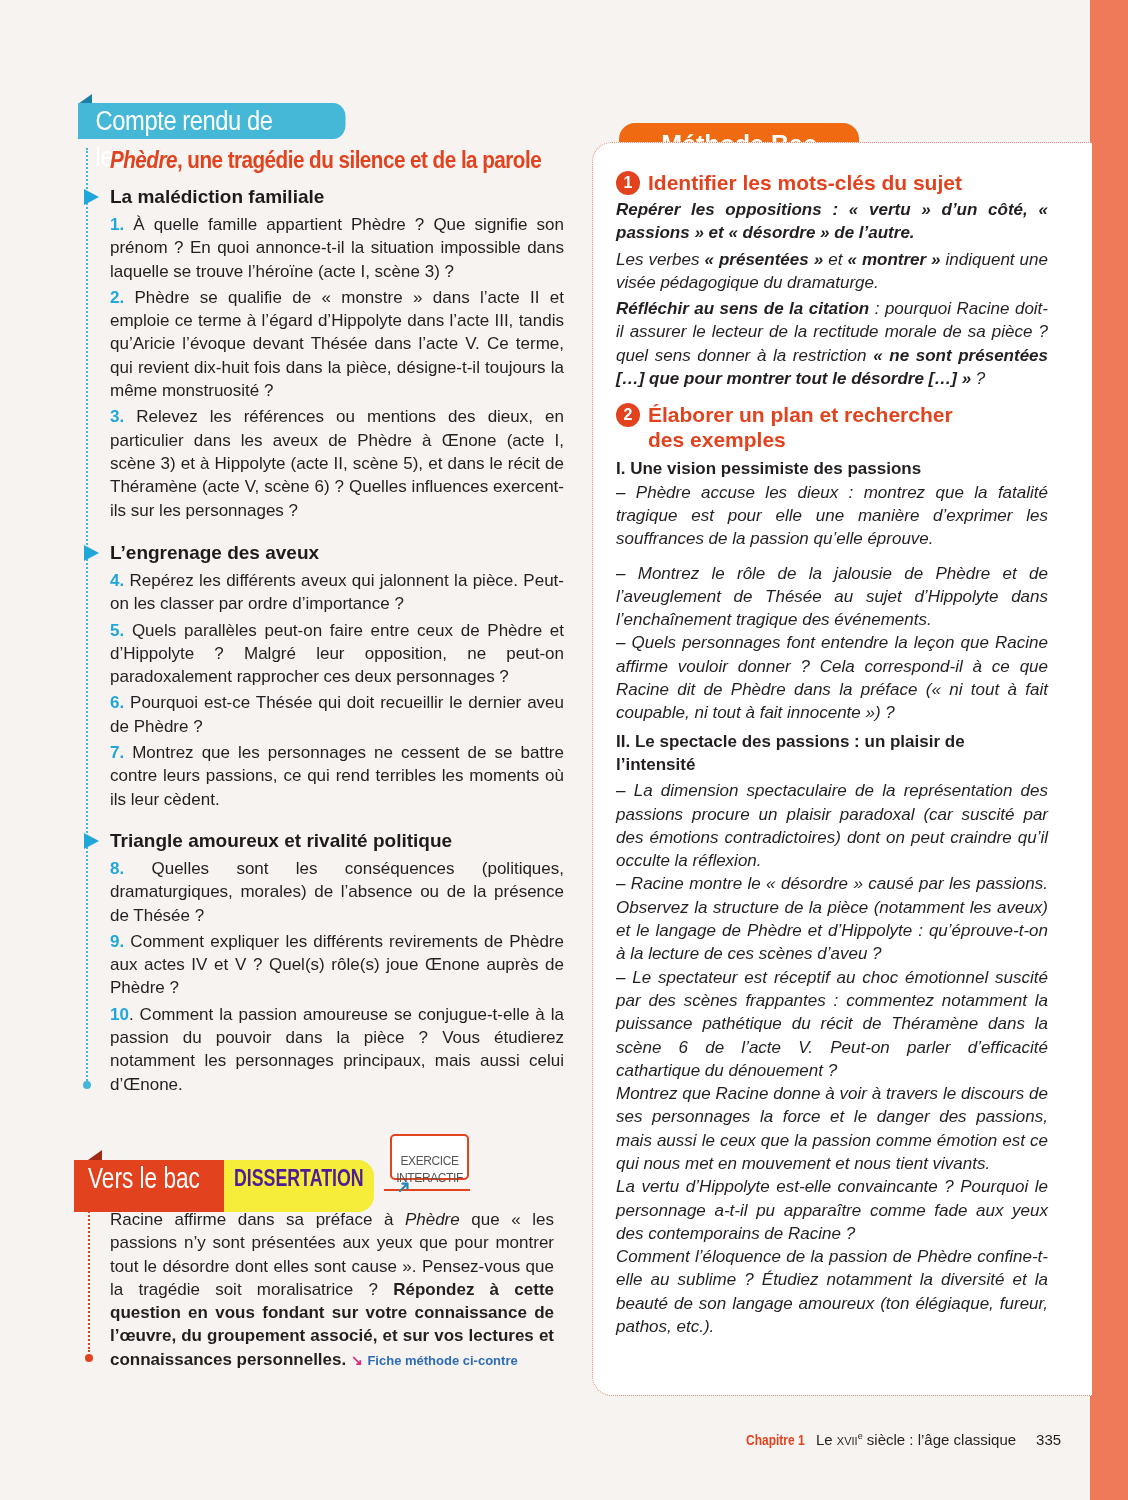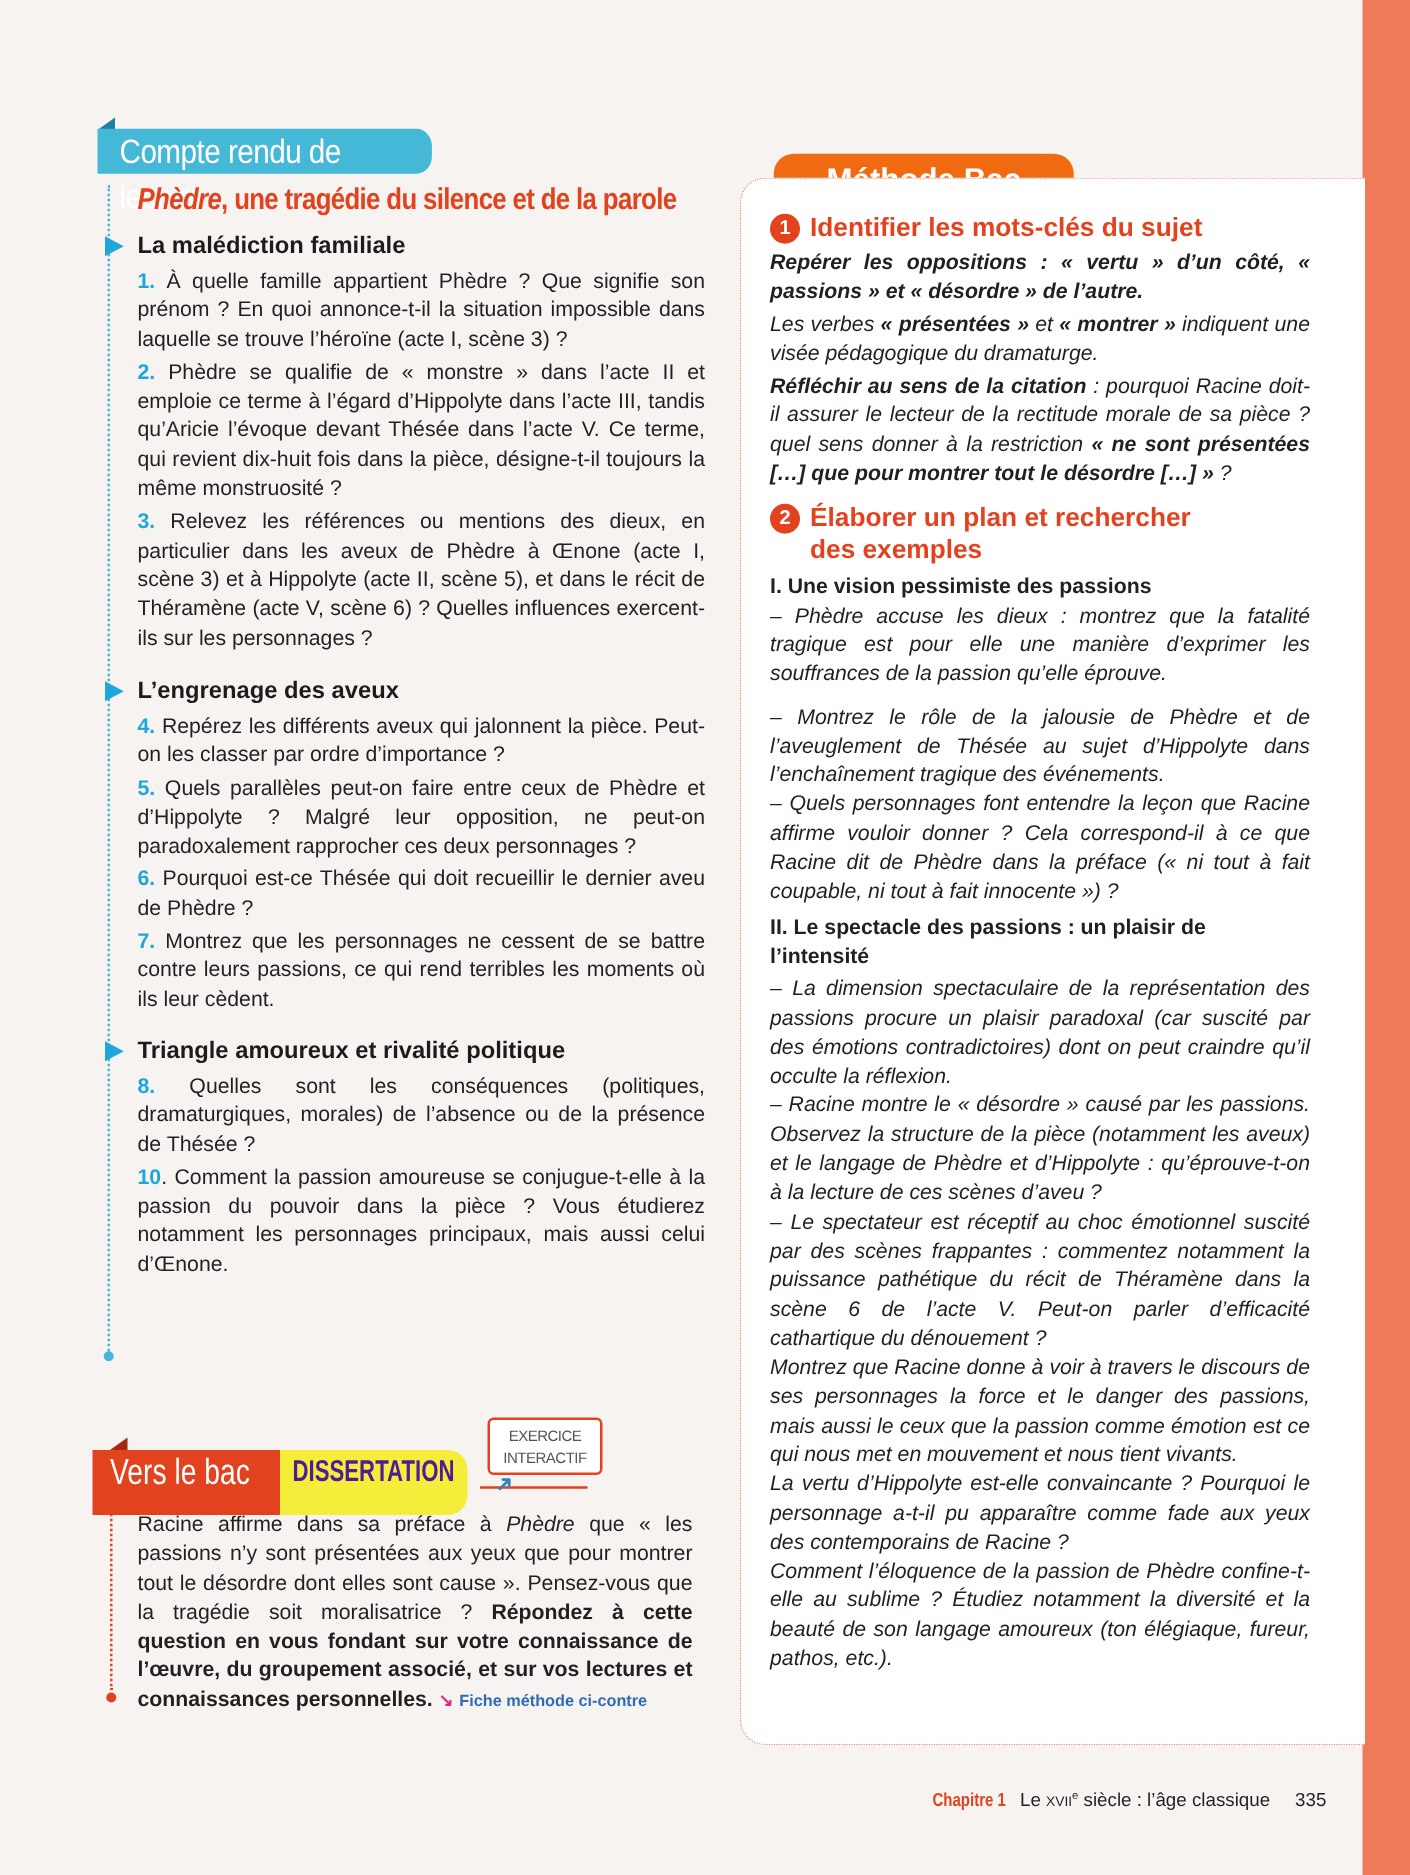--- a/index.html
+++ b/index.html
@@ -64,24 +64,24 @@
   .vlb-yellow {
     background: #f6ec3a; color: #4c1d95; font-size: 24px; line-height: 36px; font-weight: bold;
     padding: 0 10px; width: 150px; border-radius: 0 16px 16px 0; white-space: nowrap; overflow: hidden;
   }
   .vlb-yellow span { display: inline-block; transform: scaleX(0.74); transform-origin: left center; }
   .vlb-flag {
     position: absolute; left: 14px; top: -10px; width: 0; height: 0;
     border-left: 14px solid transparent; border-bottom: 10px solid #a32a12;
   }
   .exo-box {
-    position: absolute; left: 316px; top: -26px; width: 92px; height: 46px;
+    position: absolute; left: 316px; top: -26px; width: 79px; height: 46px;
     background: #fff; border: 2px solid #e2431e; border-radius: 5px;
     font-size: 12px; line-height: 17px; text-align: center; color: #555;
-    padding-top: 5px; letter-spacing: -0.4px;
+    padding-top: 17px; letter-spacing: -0.4px;
   }
   .exo-line { position: absolute; left: 310px; top: 29px; width: 86px; height: 2px; background: #e2431e; }
   .exo-arrow { position: absolute; left: 322px; top: 16px; color: #2a86b8; font-size: 18px; transform: rotate(-45deg); }
   .dotline-red {
     position: absolute; left: 14px; top: 40px; width: 0; height: 152px;
     border-left: 2px dotted #e2431e;
   }
   .dot-end-red { position: absolute; left: 11px; top: 194px; width: 8px; height: 8px; border-radius: 50%; background: #e2431e; }
   .vlb-text {
     position: absolute; left: 36px; top: 48px; width: 444px;
@@ -144,20 +144,21 @@
     <div class="qhead"><span class="tri"></span><span>L’engrenage des aveux</span></div>
     <div class="q"><span class="num">4.</span><span> Repérez les différents aveux qui jalonnent la pièce. Peut-on les classer par ordre d’importance ?</span></div>
     <div class="q"><span class="num">5.</span><span> Quels parallèles peut-on faire entre ceux de Phèdre et d’Hippolyte ? Malgré leur opposition, ne peut-on paradoxalement rapprocher ces deux personnages ?</span></div>
     <div class="q"><span class="num">6.</span><span> Pourquoi est-ce Thésée qui doit recueillir le dernier aveu de Phèdre ?</span></div>
     <div class="q"><span class="num">7.</span><span> Montrez que les personnages ne cessent de se battre contre leurs passions, ce qui rend terribles les moments où ils leur cèdent.</span></div>
   </div>
 
   <div class="qsection" style="top:728px;">
     <div class="qhead"><span class="tri"></span><span>Triangle amoureux et rivalité politique</span></div>
     <div class="q"><span class="num">8.</span><span> Quelles sont les conséquences (politiques, dramaturgiques, morales) de l’absence ou de la présence de Thésée ?</span></div>
+    <div class="q"><span class="num">9.</span><span> Comment expliquer les différents revirements de Phèdre aux actes IV et V ? Quel(s) rôle(s) joue Œnone auprès de Phèdre ?</span></div>
     <div class="q"><span class="num">10</span><span>. Comment la passion amoureuse se conjugue-t-elle à la passion du pouvoir dans la pièce ? Vous étudierez notamment les personnages principaux, mais aussi celui d’Œnone.</span></div>
   </div>
 
   <div class="vlb">
     <div class="vlb-flag"></div>
     <div class="vlb-banner">
       <div class="vlb-red"><span>Vers le bac</span></div>
       <div class="vlb-yellow"><span>DISSERTATION</span></div>
     </div>
     <div class="exo-box">

